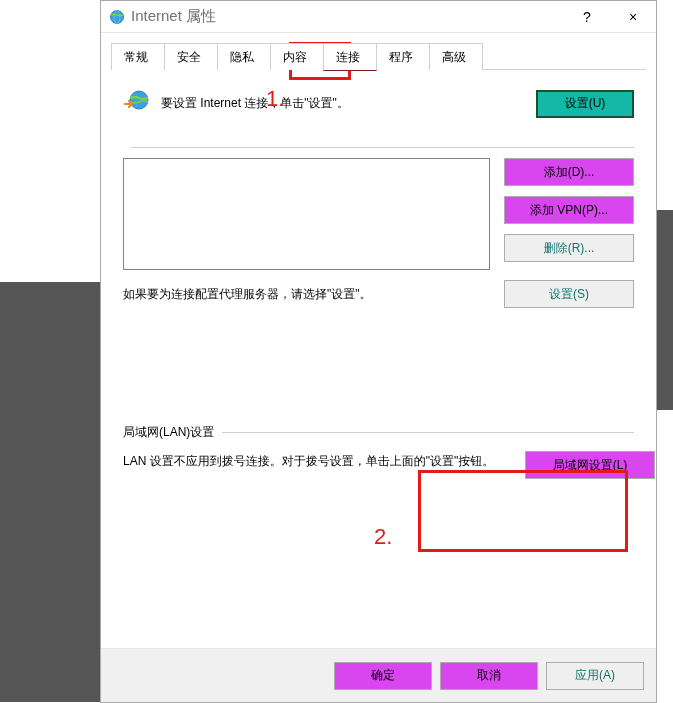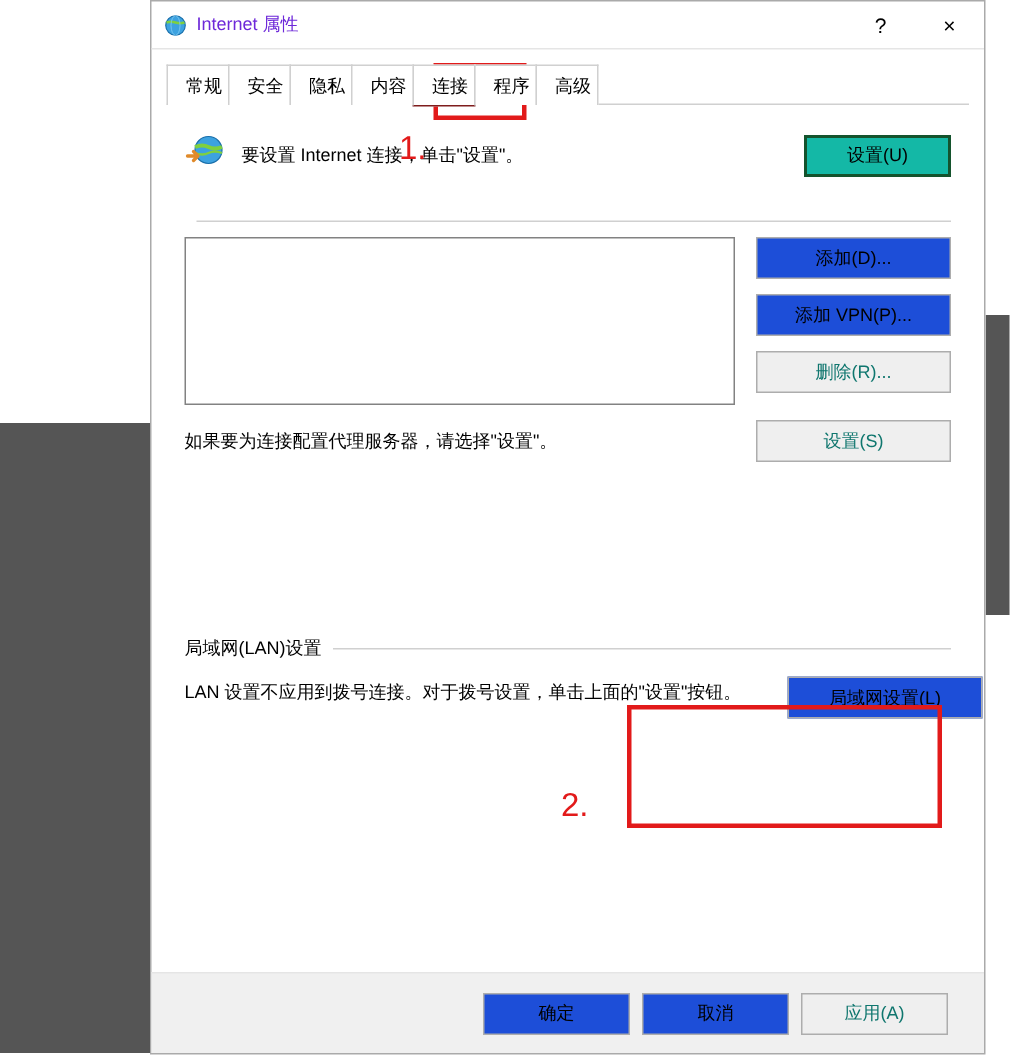--- a/index.html
+++ b/index.html
@@ -36,21 +36,21 @@
       height: 32px;
       display: flex;
       align-items: center;
       padding: 0 0 0 8px;
       border-bottom: 1px solid #e5e5e5;
     }
     .titlebar-icon {
       width: 16px; height: 16px;
       margin-right: 6px;
     }
-    .titlebar-title { flex: 1; font-size: 12px; color: #6d28d9; }
+    .titlebar-title { flex: 1; font-size: 15px; color: #737373; }
     .titlebar-help {
       width: 46px; height: 32px;
       display: flex; align-items: center; justify-content: center;
       font-size: 14px; color: #000;
     }
     .titlebar-close {
       width: 46px; height: 32px;
       display: flex; align-items: center; justify-content: center;
       font-size: 14px; color: #000;
     }
@@ -62,21 +62,21 @@
       position: relative;
     }
     .tabstrip::after {
       content: "";
       position: absolute;
       left: 10px; right: 10px; bottom: 0;
       border-bottom: 1px solid #d0d0d0;
       z-index: 0;
     }
     .tab {
-      padding: 5px 4px 4px 12px;
+      padding: 5px 16px 4px 12px;
       border: 1px solid #d0d0d0;
       border-bottom: none;
       margin-right: -1px;
       background: #ffffff;
       font-size: 12px;
       cursor: pointer;
       position: relative;
       z-index: 1;
     }
     .tab.active {
@@ -94,21 +94,21 @@
       display: flex;
       align-items: center;
       margin-bottom: 28px;
     }
     .globe-icon { margin-right: 10px; flex-shrink: 0; }
     .setup-text { flex: 1; font-size: 12px; }
     .btn {
       min-width: 98px;
       height: 28px;
       border: 1px solid #adadad;
-      background: #1d4ed8;
+      background: #d946ef;
       font-size: 12px;
       font-family: inherit;
       cursor: pointer;
       padding: 0 10px;
     }
     .btn:disabled {
       color: #0f766e;
       background: #efefef;
       cursor: default;
     }
@@ -160,21 +160,21 @@
     .footer {
       position: absolute;
       left: 0; right: 0; bottom: 0;
       height: 54px;
       border-top: 1px solid #e5e5e5;
       background: #f0f0f0;
       display: flex;
       justify-content: flex-end;
       align-items: center;
       gap: 8px;
-      padding: 0 24px;
+      padding: 0 12px;
     }
 
     
     .anno-box {
       position: absolute;
       border: 3px solid #e21a1a;
       pointer-events: none;
     }
     .anno-text {
       position: absolute;

